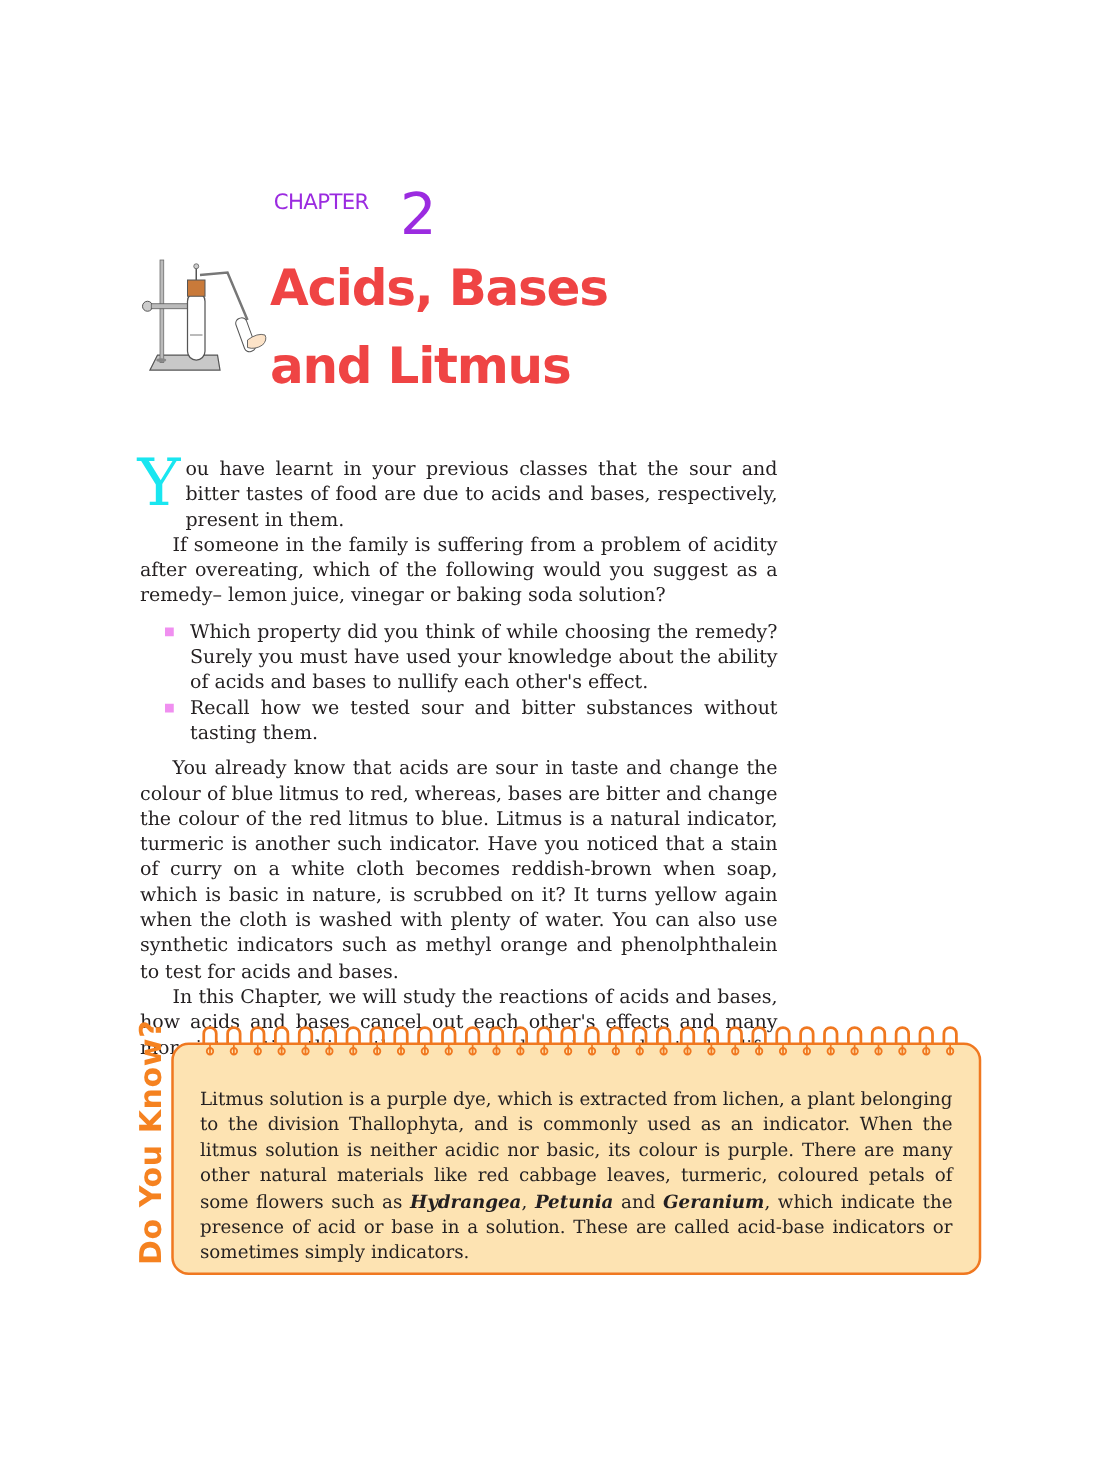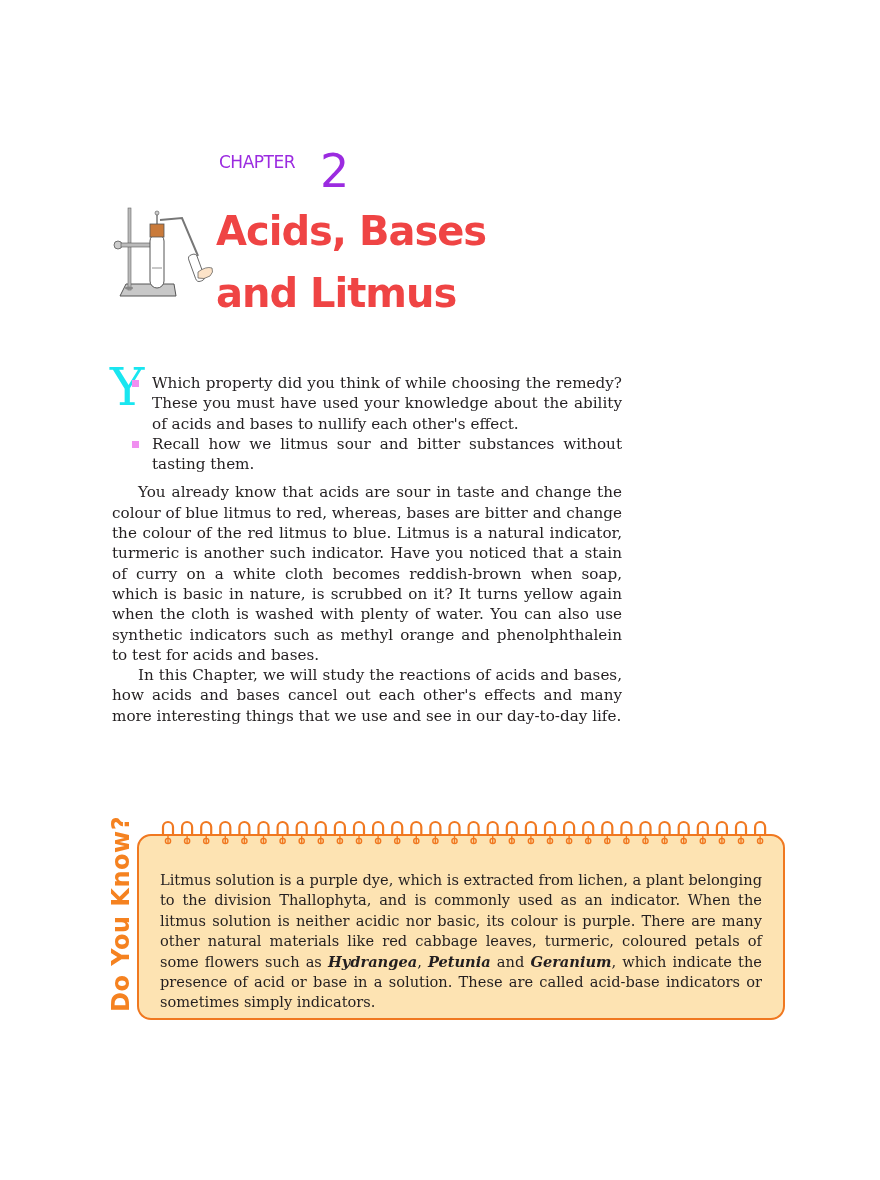--- a/index.html
+++ b/index.html
@@ -62,25 +62,26 @@
   <line x1="45" y1="10" x2="45" y2="20" stroke="#555" stroke-width="1.2"></line>
   <circle cx="45" cy="9" r="2" fill="#ccc" stroke="#555" stroke-width="0.6"></circle>
   <polyline points="48,16 70,14 86,52" fill="none" stroke="#777" stroke-width="2"></polyline>
   <rect x="80" y="50" width="9" height="28" rx="4" transform="rotate(-20 84 64)" fill="#fff" stroke="#555" stroke-width="0.8"></rect>
   <path d="M86,68 q8,-6 14,-4 q2,4 -2,8 q-6,4 -12,2z" fill="#fce3c8" stroke="#555" stroke-width="0.7"></path>
   <line x1="40" y1="64" x2="50" y2="64" stroke="#777" stroke-width="0.8"></line>
 </svg>
 
 <div class="body-text" style="top:365px;">
   <p class="p">
-    <span class="dropcap">Y</span>
+    <span class="dropcap">Y</span><span>ou have learnt in your previous classes that the sour and bitter tastes of food are due to acids and bases, respectively, present in them.</span>
   </p>
+  <p class="p indent">If someone in the family is suffering from a problem of acidity after overeating, which of the following would you suggest as a remedy– lemon juice, vinegar or baking soda solution?</p>
   <ul class="bullets">
-    <li><span class="bullet-mark"></span><span>Which property did you think of while choosing the remedy? These you must have used your knowledge about the ability of acids and bases to nullify each other's effect.</span></li>
-    <li><span class="bullet-mark"></span><span>Recall how we litmus sour and bitter substances without tasting them.</span></li>
+    <li><span class="bullet-mark"></span><span>Which property did you think of while choosing the remedy? Surely you must have used your knowledge about the ability of acids and bases to nullify each other's effect.</span></li>
+    <li><span class="bullet-mark"></span><span>Recall how we tested sour and bitter substances without tasting them.</span></li>
   </ul>
   <p class="p indent">You already know that acids are sour in taste and change the colour of blue litmus to red, whereas, bases are bitter and change the colour of the red litmus to blue. Litmus is a natural indicator, turmeric is another such indicator. Have you noticed that a stain of curry on a white cloth becomes reddish-brown when soap, which is basic in nature, is scrubbed on it? It turns yellow again when the cloth is washed with plenty of water. You can also use synthetic indicators such as methyl orange and phenolphthalein to test for acids and bases.</p>
   <p class="p indent">In this Chapter, we will study the reactions of acids and bases, how acids and bases cancel out each other's effects and many more interesting things that we use and see in our day-to-day life.</p>
 </div>
 
 <div class="dyk-label">Do You Know?</div>
 <div class="dyk-box"></div>
 <svg class="rings" viewBox="0 0 610 28" id="rings">
     <path d="M3,17 L3,9 A5,5 0 0 1 13,9 L13,17" fill="none" stroke="#f07820" stroke-width="2.2"></path>
     <circle cx="8" cy="23" r="2.6" fill="none" stroke="#f07820" stroke-width="1.4"></circle>

